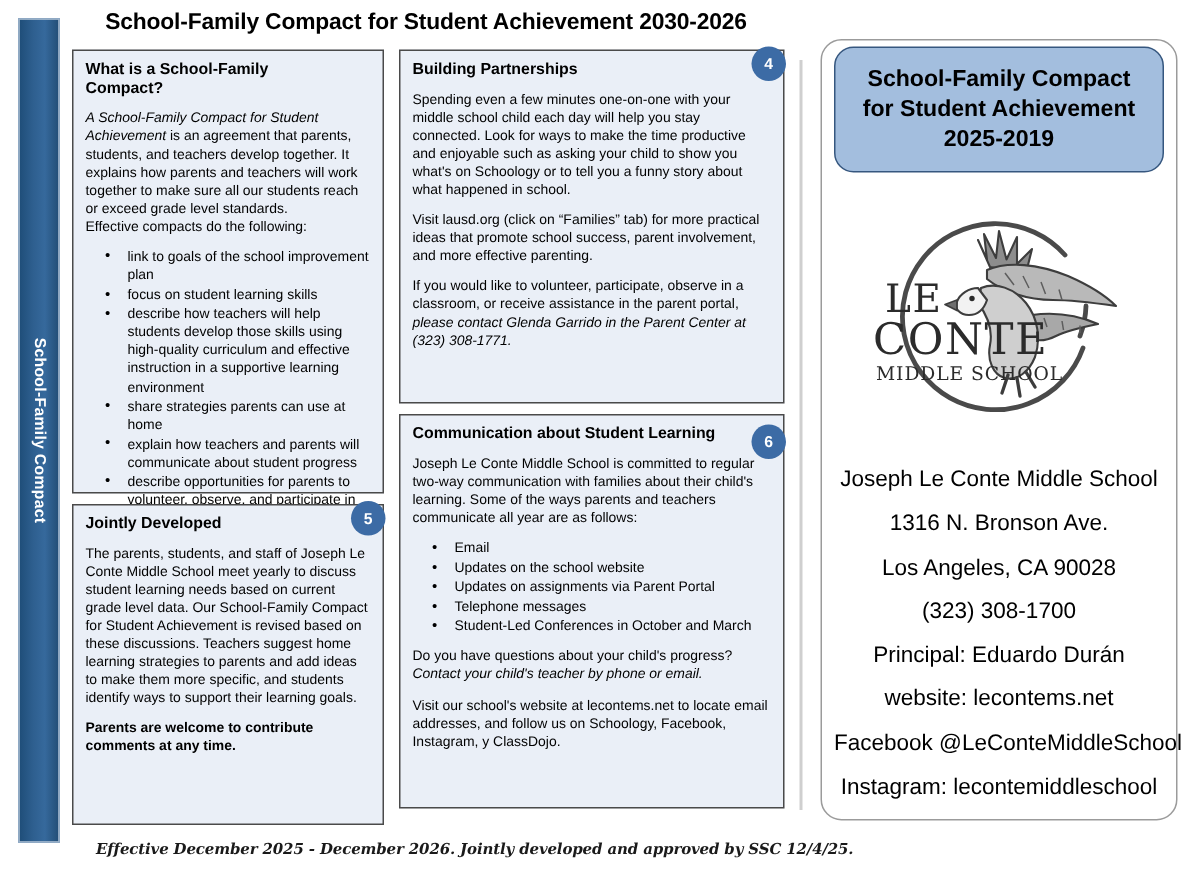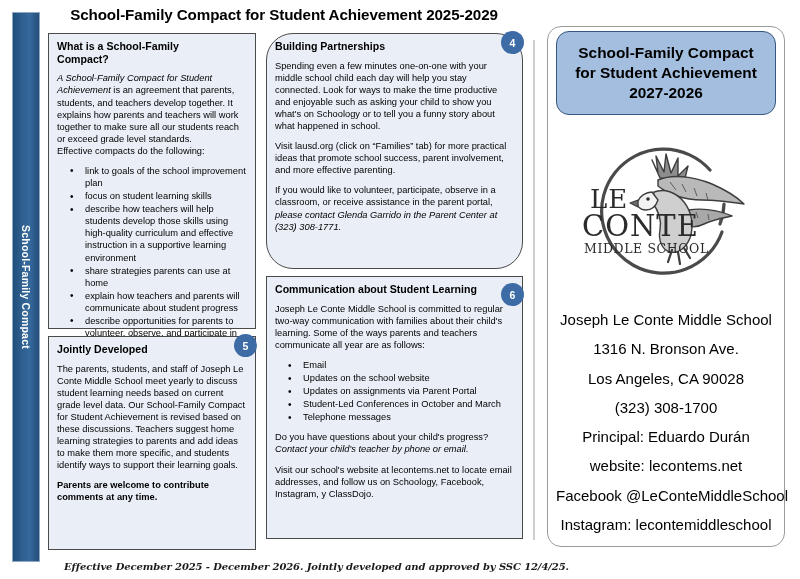--- a/index.html
+++ b/index.html
@@ -105,21 +105,21 @@
     font-weight: bold;
     display: flex;
     align-items: center;
     justify-content: center;
     z-index: 6;
   }
 
   
   #box-what      { left: 48px;  top: 33px;  width: 208px; height: 296px; }
   #box-jointly   { left: 48px;  top: 336px; width: 208px; height: 214px; }
-  #box-building  { left: 266px; top: 33px;  width: 257px; height: 236px; border-radius: 27px; }
+  #box-building  { left: 266px; top: 33px;  width: 257px; height: 236px; }
   #box-comm      { left: 266px; top: 276px; width: 257px; height: 263px; }
 
   #badge-4 { left: 501px; top: 31px; }
   #badge-5 { left: 234px; top: 334px; }
   #badge-6 { left: 501px; top: 283px; }
 
   
   #right-card {
     position: absolute;
     left: 547px;
@@ -197,21 +197,21 @@
     letter-spacing: -0.1px;
   }
 </style>
 </head>
 <body>
 
 <div id="spine">
   <div class="spine-label">School-Family Compact</div>
 </div>
 
-<div id="doc-title">School-Family Compact for Student Achievement 2025-2029</div>
+<div id="doc-title">School-Family Compact for Student Achievement 2030-2026</div>
 
 <div class="cbox" id="box-what">
   <h2>What is a School-Family Compact?</h2>
   <p><span class="it">A School-Family Compact for Student Achievement</span><span> is an agreement that parents, students, and teachers develop together. It explains how parents and teachers will work together to make sure all our students reach or exceed grade level standards.</span><br><span>Effective compacts do the following:</span></p>
   <ul>
     <li>link to goals of the school improvement plan</li>
     <li>focus on student learning skills</li>
     <li>describe how teachers will help students develop those skills using high-quality curriculum and effective instruction in a supportive learning environment</li>
     <li>share strategies parents can use at home</li>
     <li>explain how teachers and parents will communicate about student progress</li>
@@ -234,35 +234,35 @@
 </div>
 <div class="badge" id="badge-4">4</div>
 
 <div class="cbox" id="box-comm">
   <h2>Communication about Student Learning</h2>
   <p>Joseph Le Conte Middle School is committed to regular two-way communication with families about their child's learning. Some of the ways parents and teachers communicate all year are as follows:</p>
   <ul>
     <li>Email</li>
     <li>Updates on the school website</li>
     <li>Updates on assignments via Parent Portal</li>
+    <li>Telephone messages</li>
     <li>Student-Led Conferences in October and March</li>
-    <li>Telephone messages</li>
   </ul>
   <p><span>Do you have questions about your child's progress?</span><br><span class="it">Contact your child's teacher by phone or email.</span></p>
   <p>Visit our school's website at lecontems.net to locate email addresses, and follow us on Schoology, Facebook, Instagram, y ClassDojo.</p>
 </div>
 <div class="badge" id="badge-6">6</div>
 
 <div id="right-rule"></div>
 <div id="right-card"></div>
 
 <div id="panel-title">
   <span>School-Family Compact</span>
   <span>for Student Achievement</span>
-  <span>2027-2026</span>
+  <span>2025-2019</span>
 </div>
 
 <div id="logo">
   <svg viewBox="0 0 190 158" xmlns="http://www.w3.org/2000/svg">
 
     <path d="M138 30 A62 62 0 1 0 150 92" fill="none" stroke="#4a4a4a" stroke-width="3.2" stroke-linecap="round"></path>
     <path d="M152 64 A62 62 0 0 1 148 84" fill="none" stroke="#4a4a4a" stroke-width="3.2" stroke-linecap="round"></path>
 
     <g>
 

